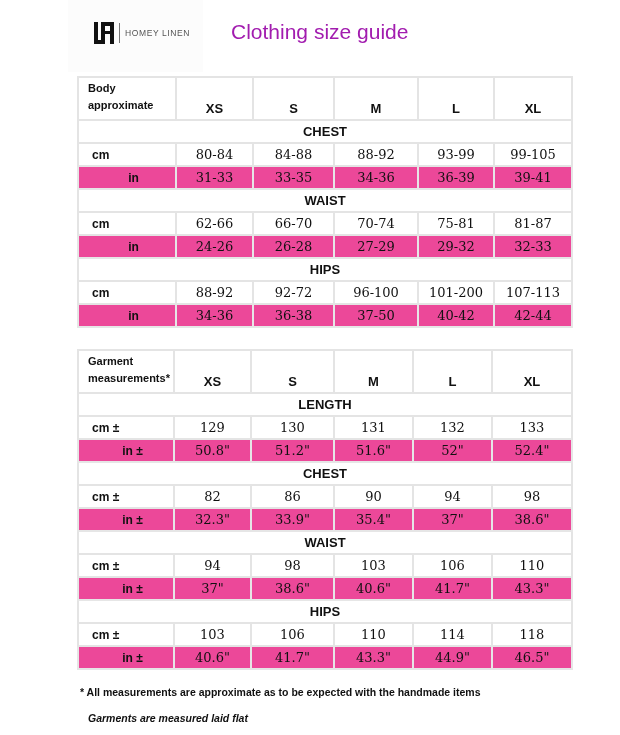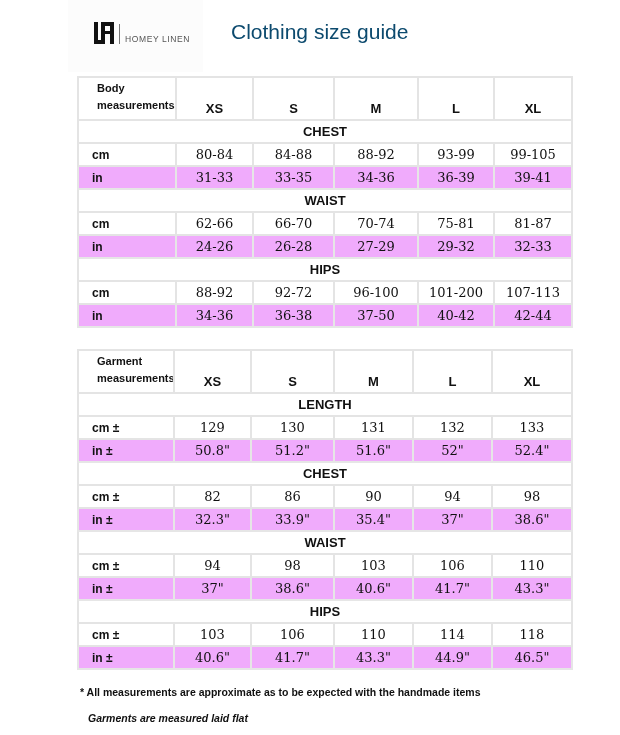--- a/index.html
+++ b/index.html
@@ -1,38 +1,38 @@
 <!DOCTYPE html>
 <html><head>
 <meta charset="utf-8">
 <style>
   html, body { margin: 0; padding: 0; background: #ffffff; }
   body { width: 620px; height: 735px; position: relative; overflow: hidden;
          font-family: "DejaVu Sans", "Liberation Sans", sans-serif; color: #111; }
   .logo-box { position: absolute; left: 68px; top: 0; width: 135px; height: 72px; background: #fcfcfc; }
-  .logo { position: absolute; left: 94px; top: 22px; display: flex; align-items: flex-end; }
+  .logo { position: absolute; left: 94px; top: 22px; display: flex; align-items: center; }
   .logo-mark { width: 20px; height: 22px; position: relative; }
   .logo-sep { width: 1px; height: 20px; background: #777; margin-left: 5px; margin-right: 5px; }
   .logo-text { font-family: "Liberation Sans", sans-serif; font-size: 8.5px; letter-spacing: 0.6px; color: #555; }
   .title { position: absolute; left: 231px; top: 20px; font-family: "Liberation Sans", sans-serif;
-           font-size: 21px; color: #0c4a6e; white-space: nowrap; }
+           font-size: 21px; color: #a21caf; white-space: nowrap; }
 
   table.sg { position: absolute; border-collapse: collapse; table-layout: fixed;
              font-family: "DejaVu Sans", sans-serif; }
   table.sg td { border: 2px solid #e4e4e4; padding: 0; height: 21px; vertical-align: middle;
                 text-align: center; font-size: 13px; color: #111; overflow: hidden; white-space: nowrap;
                 font-family: "DejaVu Serif", serif; }
   table.sg td.rowlabel { text-align: left; padding-left: 13px; font-weight: bold; font-size: 12px;
                          font-family: "Liberation Sans", sans-serif; }
   table.sg tr.hdr td { height: 38px; vertical-align: bottom; padding-bottom: 3px; font-weight: bold;
                        font-size: 13px; font-family: "Liberation Sans", sans-serif; }
-  table.sg tr.hdr td.corner { text-align: left; padding-left: 18px; font-size: 11px; line-height: 17px;
+  table.sg tr.hdr td.corner { text-align: left; padding-left: 9px; font-size: 11px; line-height: 17px;
                               vertical-align: middle; white-space: normal; }
   table.sg tr.section td { font-weight: bold; font-family: "Liberation Sans", sans-serif; font-size: 13px; }
-  table.sg tr.shade td { background: #f0abfc; border-color: #e6e6e6; }
+  table.sg tr.shade td { background: #ec4899; border-color: #e6e6e6; text-align: center; }
   #t1 { left: 77px; top: 76px; width: 494px; }
   #t2 { left: 77px; top: 349px; width: 494px; border-radius: 14px; }
   .note { position: absolute; left: 80px; font-family: "Liberation Sans", sans-serif; font-weight: bold;
           font-size: 10.5px; color: #111; white-space: nowrap; }
   #note1 { top: 686px; }
   #note2 { top: 712px; left: 88px; font-style: italic; }
 </style>
 </head>
 <body>
 
@@ -57,21 +57,21 @@
   <colgroup>
     <col style="width:98px">
       <col style="width:77px">
       <col style="width:81px">
       <col style="width:84px">
       <col style="width:76px">
       <col style="width:78px">
   </colgroup>
   <tbody>
       <tr class="hdr">
-    <td class="corner"><span>Body</span><br><span>measurements</span></td>
+    <td class="corner"><span>Body</span><br><span>approximate</span></td>
     <td>XS</td>
     <td>S</td>
     <td>M</td>
     <td>L</td>
     <td>XL</td>
   </tr>
   <tr class="section">
         <td colspan="6">CHEST</td>
       </tr>
   <tr>

